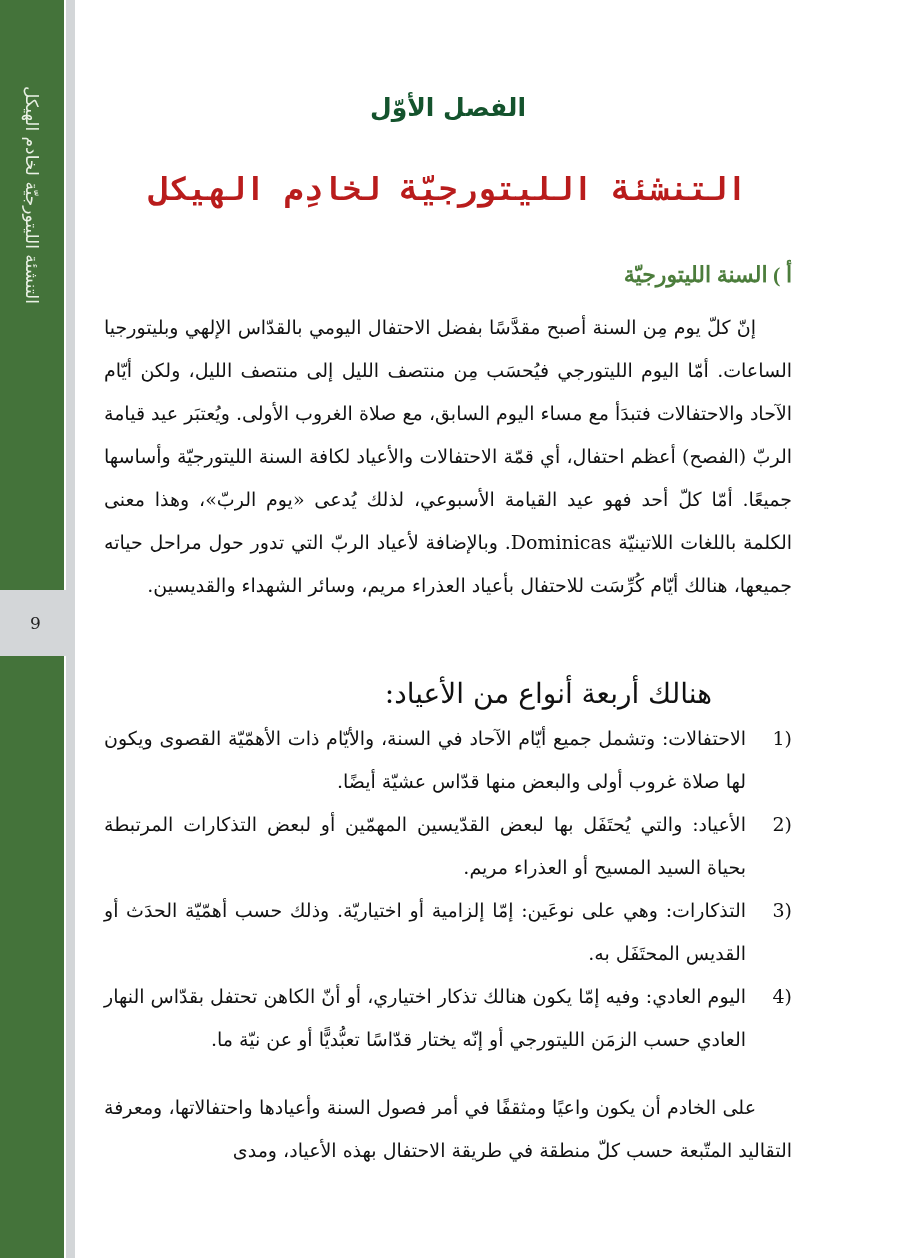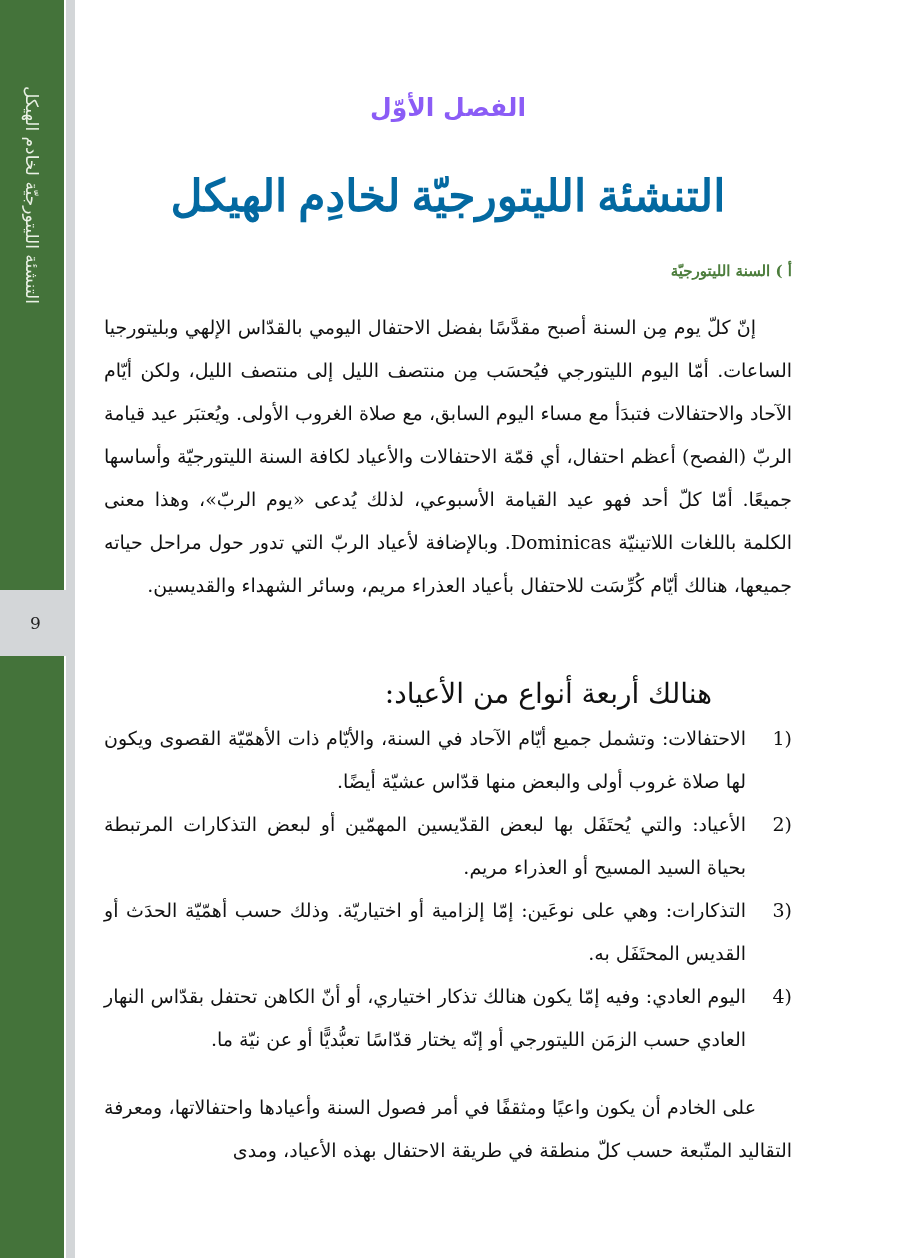--- a/index.html
+++ b/index.html
@@ -38,30 +38,30 @@
       font-size: 17px; color: #222; margin-left: -4px;
       font-family: "DejaVu Serif", serif;
     }
     .content {
       position: absolute; left: 104px; top: 0; width: 688px;
       direction: rtl; text-align: right;
     }
     .chapter-label {
       position: absolute; top: 93px; left: 0; width: 688px; text-align: center;
       font-family: "DejaVu Sans", sans-serif; font-weight: bold;
-      font-size: 25px; color: #8b5cf6;
+      font-size: 25px; color: #14532d;
     }
     .chapter-title {
       position: absolute; top: 170px; left: 0; width: 688px; text-align: center;
-      font-family: Liberation Serif, serif; font-weight: bold;
-      font-size: 44px; color: #0369a1;
+      font-family: Liberation Mono, monospace; font-weight: bold;
+      font-size: 32px; color: #b91c1c;
     }
     .section-heading {
       position: absolute; top: 262px; right: 0;
-      font-size: 15px; color: #4c7d3c; font-weight: bold;
+      font-size: 22px; color: #4c7d3c; font-weight: bold; font-family: Liberation Serif, serif;
     }
     .para {
       position: absolute; right: 0; width: 688px;
       font-size: 19px; line-height: 43px;
       text-align: justify; text-align-last: right; margin-left: 28px;
     }
     .para .indent { display: inline-block; width: 36px; }
     .intro-line {
       position: absolute; top: 672px; right: 80px;
       font-size: 28px; line-height: 43px;

